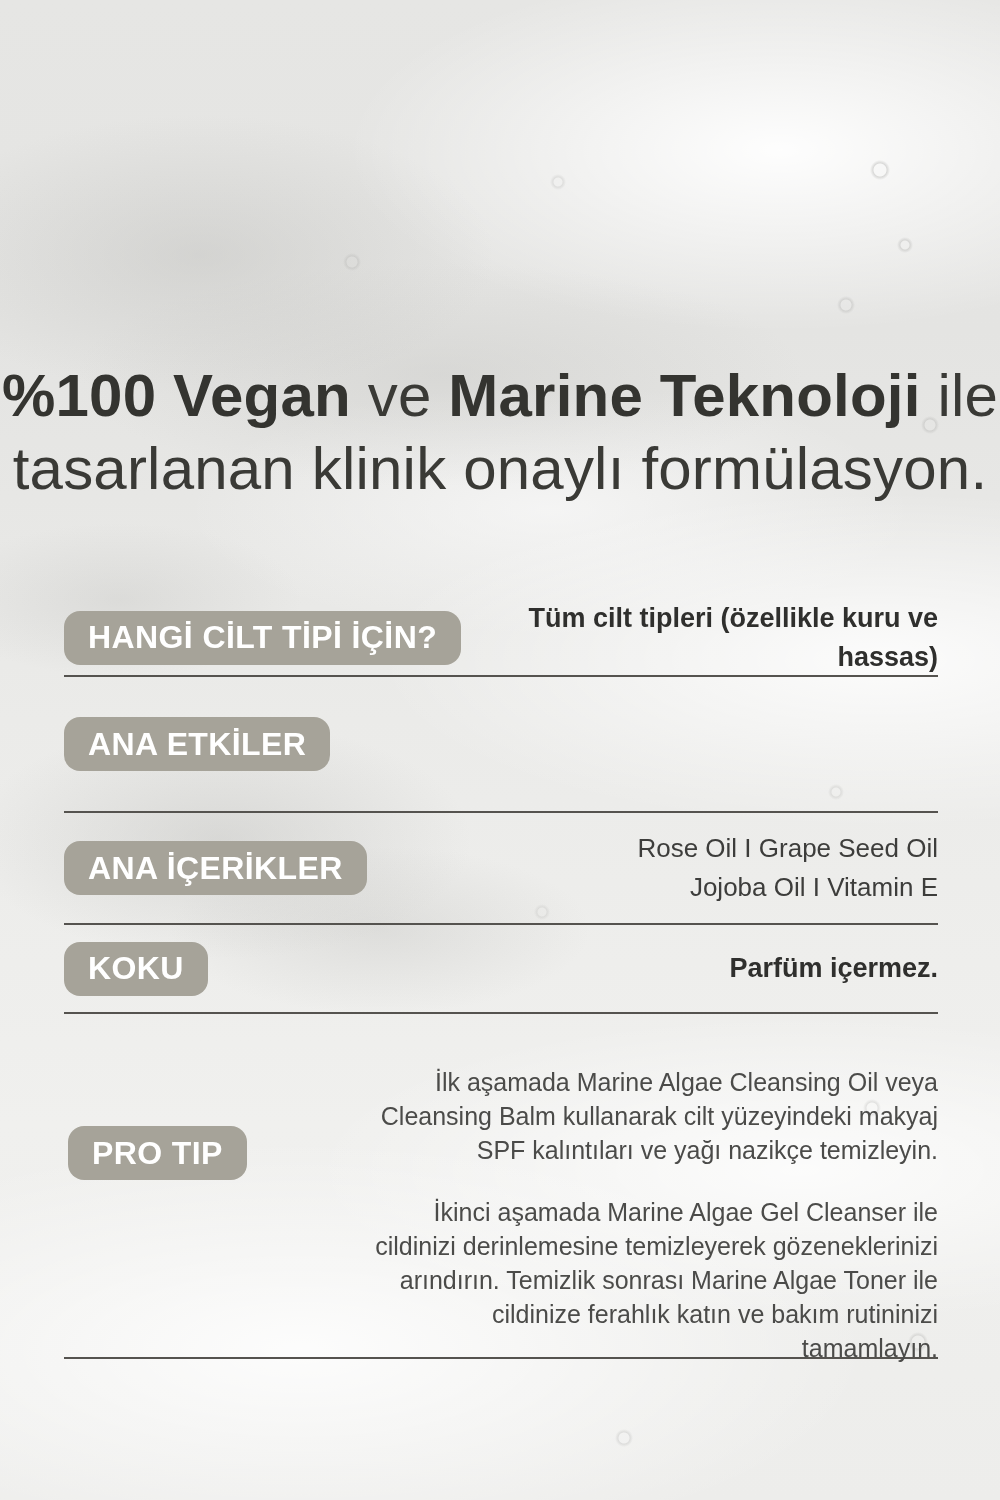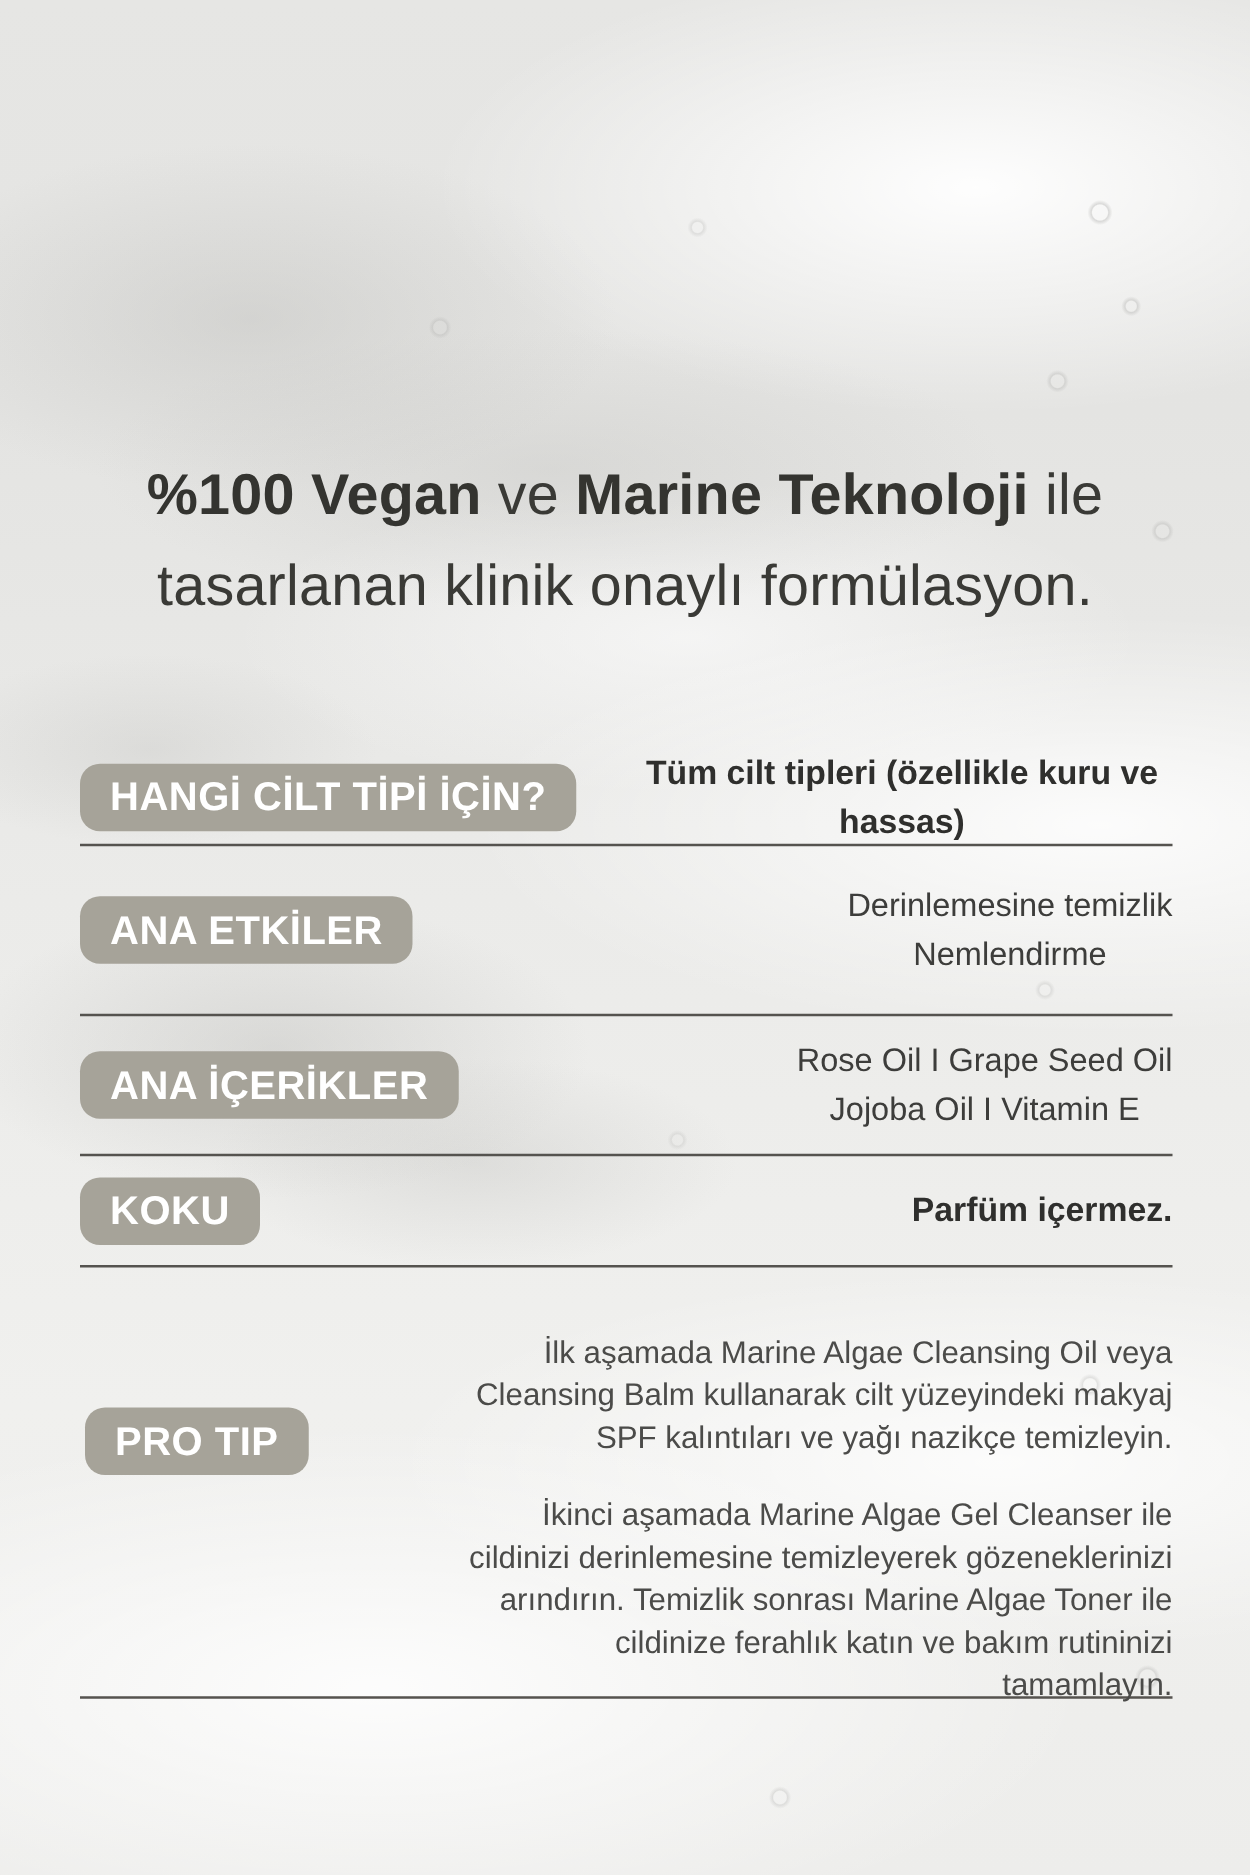--- a/index.html
+++ b/index.html
@@ -45,21 +45,21 @@
       radial-gradient(ellipse 700px 220px at 80% 78%, rgba(255,255,255,0.80), rgba(255,255,255,0) 70%),
       radial-gradient(ellipse 520px 180px at 55% 34%, rgba(250,250,250,0.70), rgba(250,250,250,0) 70%),
       
       linear-gradient(180deg, #e6e6e4 0%, #e4e4e2 22%, #ebebe9 48%, #f0f0ee 75%, #ededeb 100%);
   }
 
   .headline {
     position: absolute;
     top: 359px; left: 0; right: 0;
     text-align: center;
-    font-size: 46px;
+    font-size: 60px;
     line-height: 73px;
     font-weight: 400;
     color: var(--headline-text, #3a3a36);
     letter-spacing: 0.2px;
   }
   .headline .b { font-weight: 700; color: #343430; }
 
   .info-table {
     position: absolute;
     left: 64px; top: 600px;
@@ -88,21 +88,21 @@
     font-size: 32px;
     letter-spacing: 0.4px;
     height: 54px;
     padding: 0 24px;
     border-radius: 16px;
     white-space: nowrap;
     flex: 0 0 auto;
   }
 
   .value {
-    text-align: center;
+    text-align: right;
     font-size: 26px;
     color: var(--value-text-regular, #3d3d3b);
     line-height: 39px;
     margin-left: 44px;
   }
   .value.bold {
     font-weight: 700;
     font-size: 27px;
     color: var(--value-text-bold, #2f2f2d);
   }
@@ -136,24 +136,20 @@
 
   <div class="info-table">
 
     <div class="row row-skin-type">
       <div class="badge">HANGİ CİLT TİPİ İÇİN?</div>
       <div class="value bold">Tüm cilt tipleri (özellikle kuru ve hassas)</div>
     </div>
 
     <div class="row row-effects">
       <div class="badge">ANA ETKİLER</div>
-      <div class="value">
-        <div>Derinlemesine temizlik</div>
-        <div>Nemlendirme</div>
-      </div>
     </div>
 
     <div class="row row-ingredients">
       <div class="badge">ANA İÇERİKLER</div>
       <div class="value">
         <div>Rose Oil I Grape Seed Oil</div>
         <div>Jojoba Oil I Vitamin E</div>
       </div>
     </div>
 

